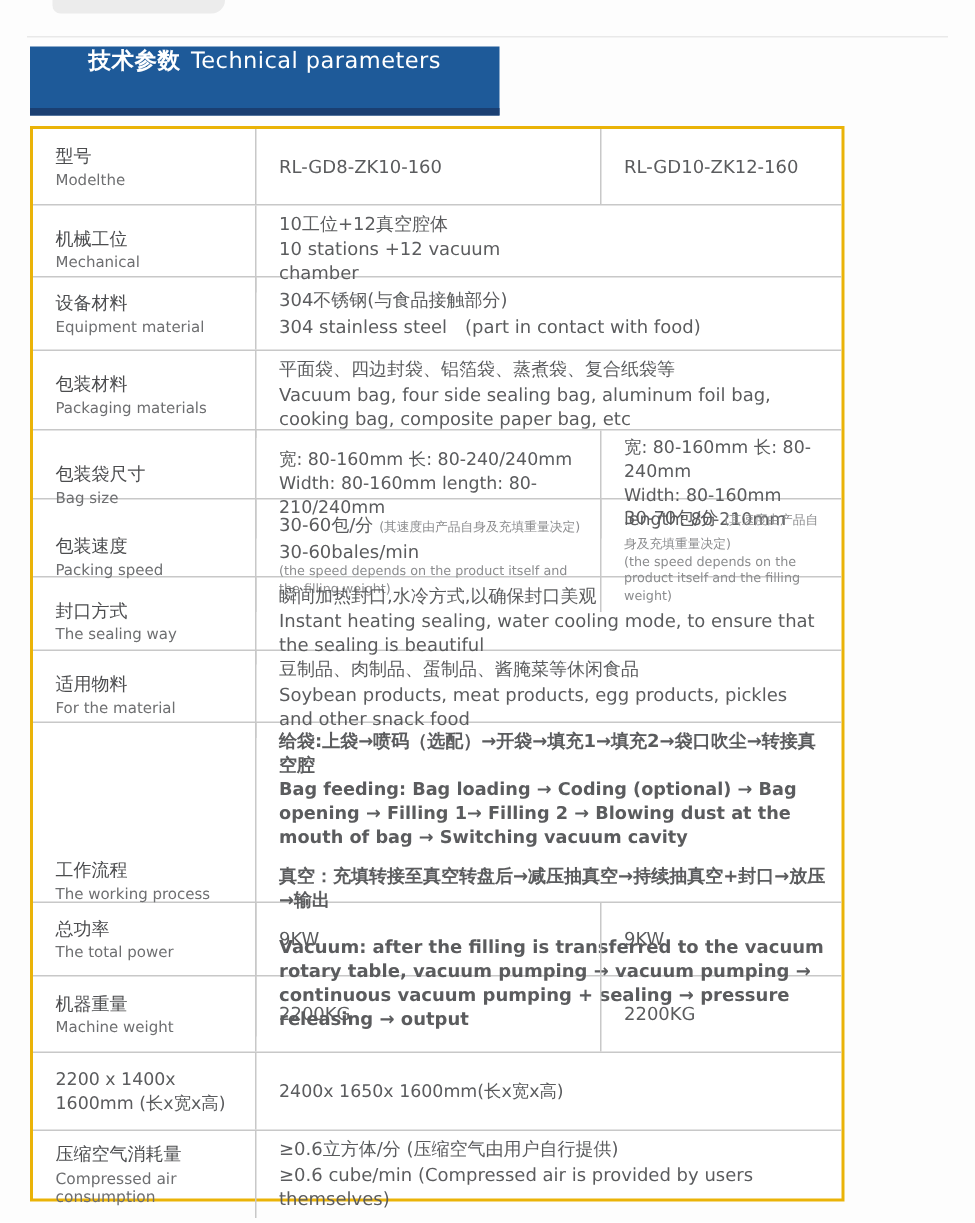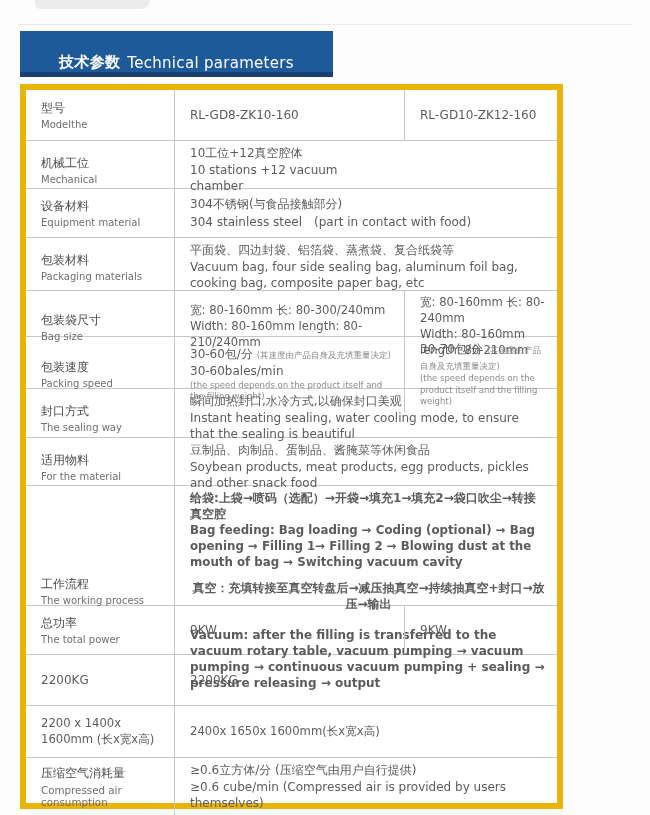--- a/index.html
+++ b/index.html
@@ -16,44 +16,44 @@
     background:#ececec; border-radius:0 0 10px 6px;
   }
   .top-line {
     position:absolute; left:18px; top:24px; width:614px; height:1px;
     background:#e9e9e9;
   }
   .banner {
     position:absolute; left:20px; top:31px; width:313px; height:46px;
     background:#1e5a99;
     border-bottom:5px solid #1a3f72;
-    display:flex; align-items:flex-end; justify-content:center;
+    display:flex; align-items:flex-start; justify-content:center;
     color:#ffffff; font-size:15px; letter-spacing:.3px;
   }
   .banner .zh-t { font-weight:bold; margin-right:7px; }
   .spec-table {
     position:absolute; left:20px; top:84px; width:543px;
-    border:6px solid #eab308;
+    border:2px solid #eab308;
     background:#fff;
   }
   .tr { display:grid; grid-template-columns:148px 230px 1fr; border-bottom:1px solid #c8c8c8; }
   .tr.merged { grid-template-columns:148px 1fr; }
   .tr:last-child { border-bottom:none; }
   .td { padding:4px 10px 4px 15px; display:flex; flex-direction:column; justify-content:center; }
   .td + .td { border-left:1px solid #c8c8c8; }
   .lbl .zh { font-size:12px; color:#4c4d4f; }
   .lbl .en { font-size:10px; color:#6e6f71; margin-top:2px; }
   .lbl .en.small { font-size:10.3px; }
   .val { font-size:12px; color:#5b5c5e; line-height:1.35; }
   .val .zh-line { color:#5b5c5e; }
   .val .en-line { margin-top:1px; }
   .note { font-size:8.5px; color:#8b8c8e; }
   .proc p { margin:0;font-weight:bold; }
   .proc .en-line { font-size:11.8px; }
-  .proc .gap { margin-top:9px;text-align:center; }
+  .proc .gap { margin-top:9px; }
   .proc .sm { margin-top:14px; font-size:12px; }
 </style>
 </head>
 <body>
 
 <div class="top-blob"></div>
 <div class="top-line"></div>
 
 <div class="banner">
   <span class="zh-t">技术参数</span>
@@ -107,21 +107,21 @@
       <div class="en-line">Vacuum bag, four side sealing bag, aluminum foil bag, cooking bag, composite paper bag, etc</div>
     </div>
   </div>
 
   <div class="tr" style="height:46px">
     <div class="td lbl">
       <div class="zh">包装袋尺寸</div>
       <div class="en">Bag size</div>
     </div>
     <div class="td val" style="font-size:11.6px">
-      <div class="zh-line">宽: 80-160mm 长: 80-300/240mm</div>
+      <div class="zh-line">宽: 80-160mm 长: 80-240/240mm</div>
       <div class="en-line">Width: 80-160mm length: 80-210/240mm</div>
     </div>
     <div class="td val" style="font-size:11.6px">
       <div class="zh-line">宽: 80-160mm 长: 80-240mm</div>
       <div class="en-line">Width: 80-160mm length: 80-210mm</div>
     </div>
   </div>
 
   <div class="tr" style="height:52px">
     <div class="td lbl">
@@ -181,20 +181,24 @@
     </div>
     <div class="td val">
       <div>9KW</div>
     </div>
     <div class="td val">
       <div>9KW</div>
     </div>
   </div>
 
   <div class="tr" style="height:51px">
+    <div class="td lbl">
+      <div class="zh">机器重量</div>
+      <div class="en">Machine weight</div>
+    </div>
     <div class="td val">
       <div>2200KG</div>
     </div>
     <div class="td val">
       <div>2200KG</div>
     </div>
   </div>
 
   <div class="tr" style="height:52px">
     <div class="td val" style="font-size:11.6px">

